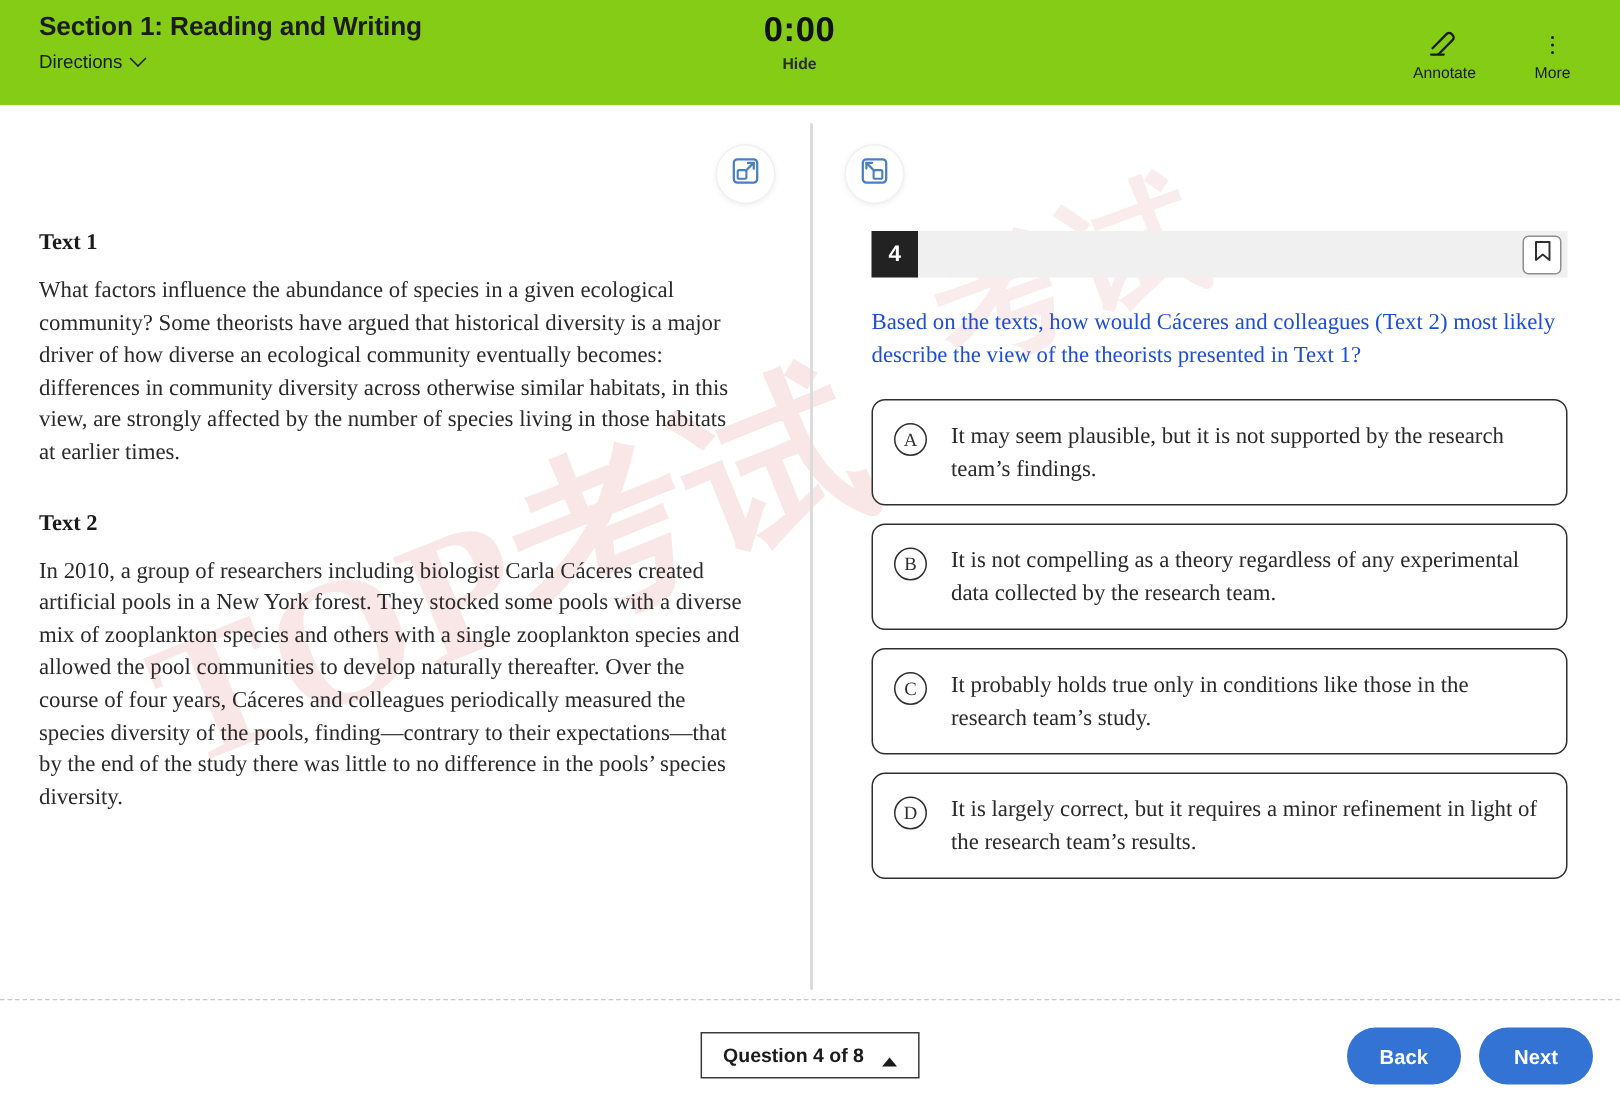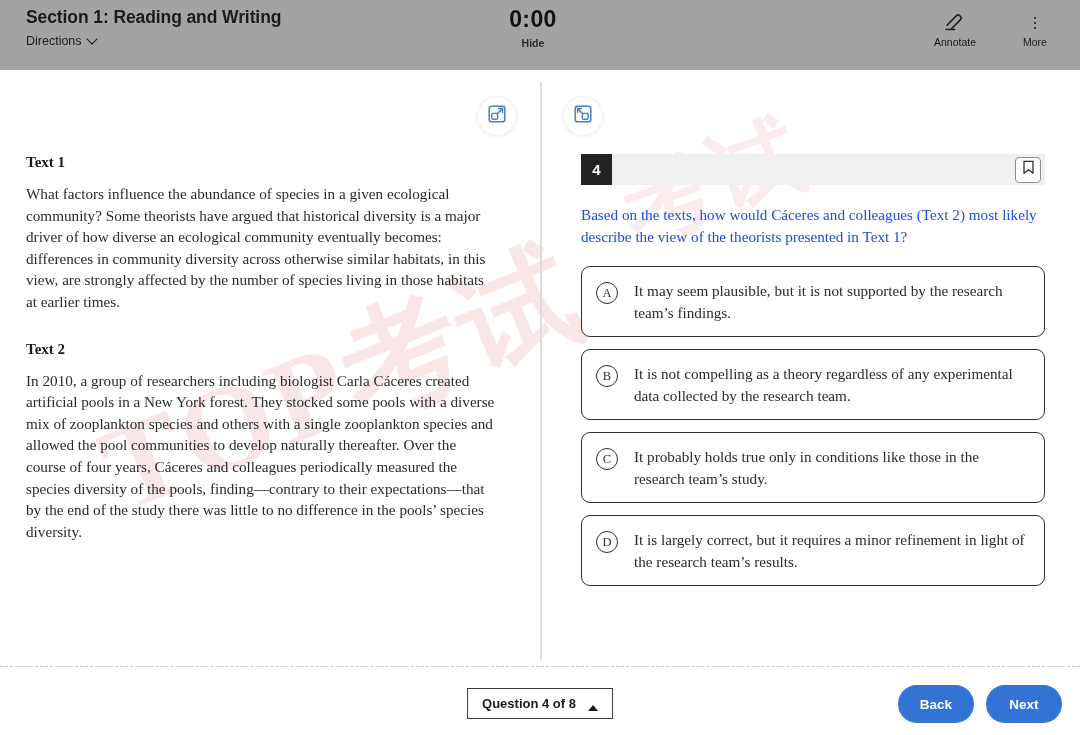--- a/index.html
+++ b/index.html
@@ -48,21 +48,21 @@
     font-size: 90px;
     transform: rotate(-20deg);
     opacity: 0.10;
   }
 
   
   .header {
     position: relative;
     height: 70px;
     width: 1080px;
-    background: #a3a3a3;
+    background: #84cc16;
     z-index: 10;
   }
   .header-left {
     position: absolute;
     left: 26px; top: 7px;
   }
   .section-title {
     font-size: 17.5px;
     font-weight: bold;
     color: #1b1b1b;
@@ -112,23 +112,23 @@
     margin-top: 4px;
     font-size: 10.5px;
     font-weight: bold;
     color: #2b2b2b;
     cursor: pointer;
     display: inline-block;
   }
 
   .header-right {
     position: absolute;
-    right: 18px; top: 13px;
-    display: flex;
-    gap: 26px;
+    right: 18px; top: 20px;
+    display: flex;
+    gap: 18px;
   }
   .hdr-tool {
     width: 54px;
     text-align: center;
     cursor: pointer;
   }
   .hdr-tool .glyph {
     height: 20px;
     display: flex;
     align-items: center;

